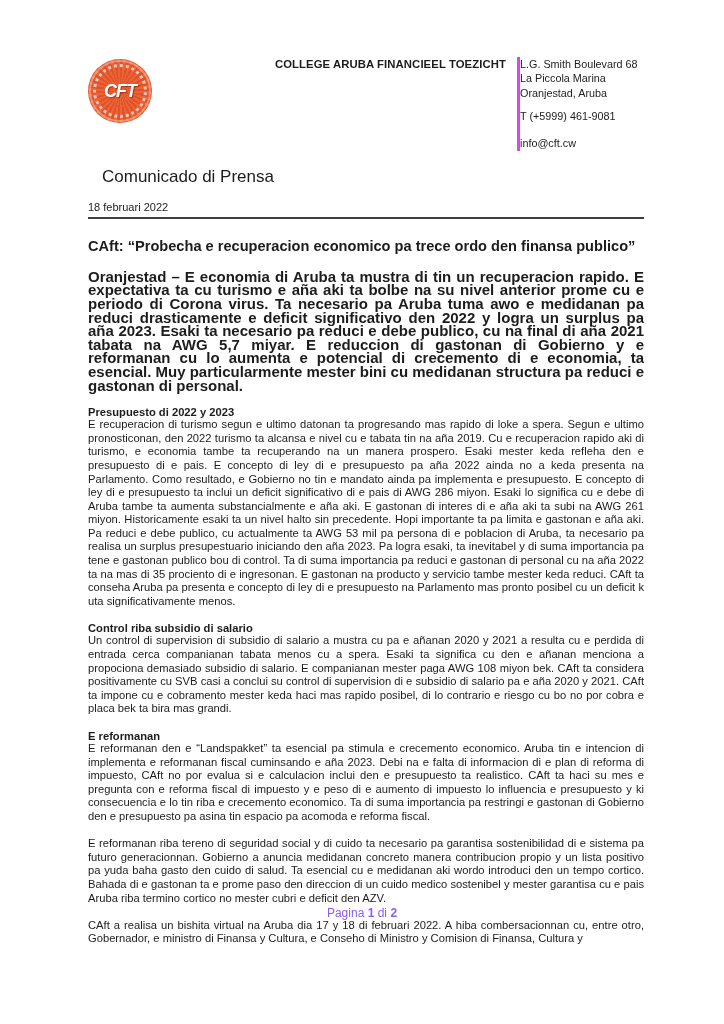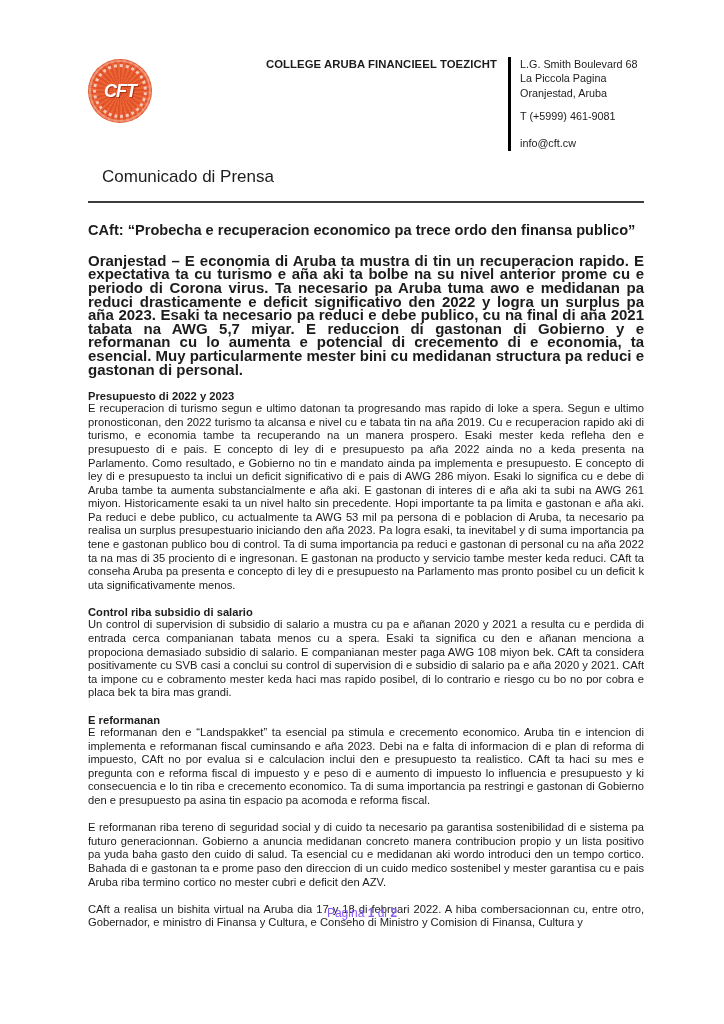--- a/index.html
+++ b/index.html
@@ -44,22 +44,21 @@
     text-align: right;
     font-weight: 700;
     font-size: 11.3px;
     padding-right: 11px;
     padding-top: 1px;
     letter-spacing: 0.1px;
   }
   .contact {
     flex: 0 0 auto;
     width: 124px;
-    border-left: 3px solid #000000;
-    padding-left: 9px;
+    border-left: 3px solid #d946ef;
     font-size: 10.8px;
     line-height: 1.33;
     min-height: 92px;
   }
   .contact .phone { margin-top: 9px; }
   .contact .email { margin-top: 13px; }
 
   
   .title-block { margin-top: 16px; border-bottom: 2px solid #3d3d3d; }
   .doc-title { margin: 14px; font-weight: 400; font-size: 17px; letter-spacing: 0; }
@@ -108,30 +107,31 @@
   <header class="header">
     <div class="logo-badge">
       <div class="logo-ring-outer"></div>
       <div class="logo-ring"></div>
       <span class="logo-text">CFT</span>
     </div>
     <div class="org-name">COLLEGE ARUBA FINANCIEEL TOEZICHT</div>
     <div class="contact">
       <div class="addr">
         <div>L.G. Smith Boulevard 68</div>
-        <div>La Piccola Pagina</div>
+        <div>La Piccola Marina</div>
         <div>Oranjestad, Aruba</div>
       </div>
       <div class="phone">T (+5999) 461-9081</div>
       <div class="email">info@cft.cw</div>
     </div>
   </header>
 
   <div class="title-block">
     <h1 class="doc-title">Comunicado di Prensa</h1>
+    <div class="doc-date">18 februari 2022</div>
   </div>
 
   <h2 class="headline">CAft: “Probecha e recuperacion economico pa trece ordo den finansa publico”</h2>
 
   <p class="lead">Oranjestad – E economia di Aruba ta mustra di tin un recuperacion rapido.  E expectativa ta cu turismo e aña aki ta bolbe na su nivel anterior prome cu e periodo di Corona virus. Ta necesario pa Aruba tuma awo e medidanan pa reduci drasticamente e deficit significativo den 2022 y logra un surplus pa aña 2023. Esaki ta necesario pa reduci e debe publico, cu na final di aña 2021 tabata na AWG 5,7 miyar. E reduccion di gastonan di Gobierno y e reformanan cu lo aumenta e potencial di crecemento di e economia, ta esencial. Muy particularmente mester bini cu medidanan structura pa reduci e gastonan di personal.</p>
 
   <section class="section">
     <h3>Presupuesto di 2022 y 2023</h3>
     <p>E recuperacion di turismo segun e ultimo datonan ta progresando mas rapido di loke a spera. Segun e ultimo pronosticonan, den 2022 turismo ta alcansa e nivel cu e tabata tin na aña 2019. Cu e recuperacion rapido aki di turismo, e economia tambe ta recuperando na un manera prospero. Esaki mester keda refleha den e presupuesto di e pais. E concepto di ley di e presupuesto pa aña 2022 ainda no a keda presenta na Parlamento. Como resultado, e Gobierno no tin e mandato ainda pa implementa e presupuesto. E concepto di ley di e presupuesto ta inclui un deficit significativo di e pais di AWG 286 miyon. Esaki lo significa cu e debe di Aruba tambe ta aumenta substancialmente e aña aki.  E gastonan di interes di e aña aki ta subi na AWG 261 miyon. Historicamente esaki ta un nivel halto sin precedente. Hopi importante ta pa limita e gastonan e aña aki. Pa reduci e debe publico, cu actualmente ta AWG 53 mil pa persona di e poblacion di Aruba, ta necesario pa realisa un surplus presupestuario iniciando den aña 2023. Pa logra esaki, ta inevitabel y di suma importancia pa tene e gastonan publico bou di control. Ta di suma importancia pa reduci e gastonan di personal cu na aña 2022 ta na mas di 35 prociento di e ingresonan. E gastonan na producto y servicio tambe mester keda reduci. CAft ta conseha Aruba pa presenta e concepto di ley di e presupuesto na Parlamento mas pronto posibel cu un deficit k uta significativamente menos.</p>
   </section>

